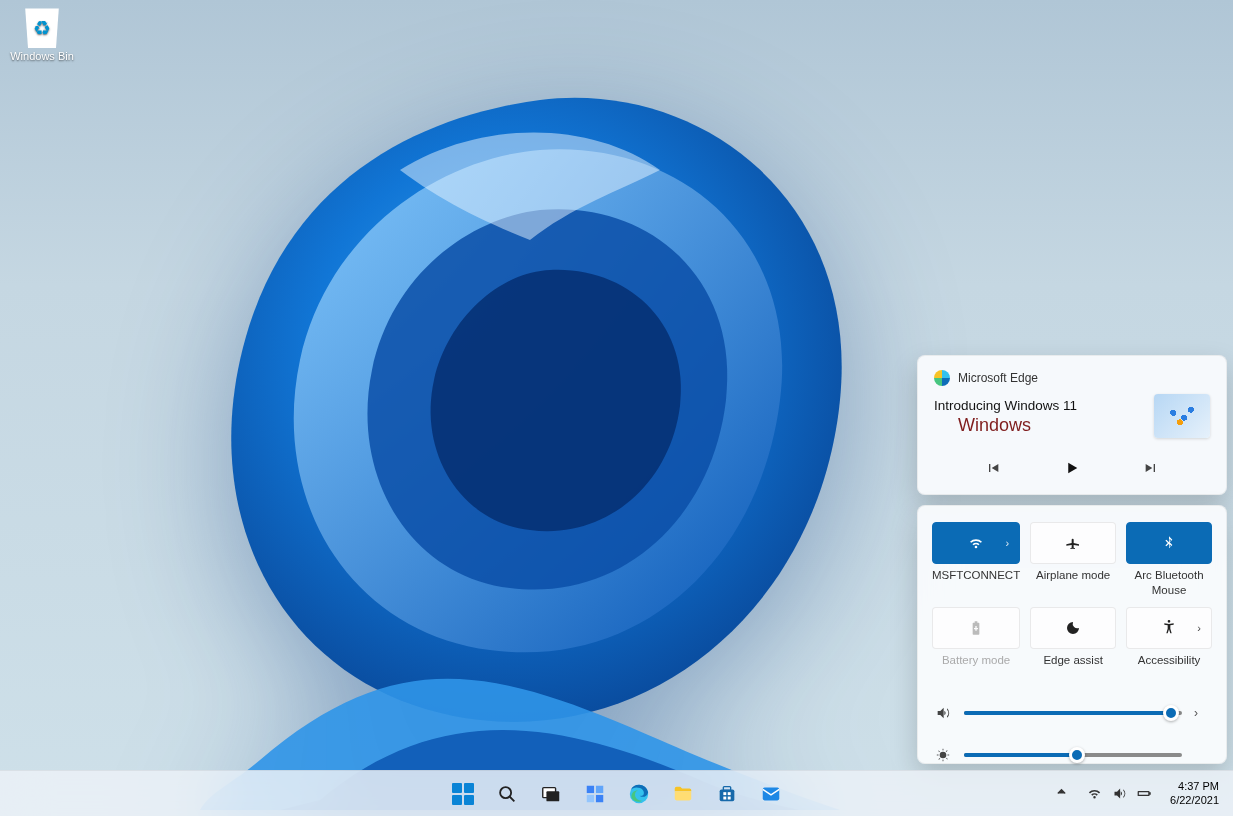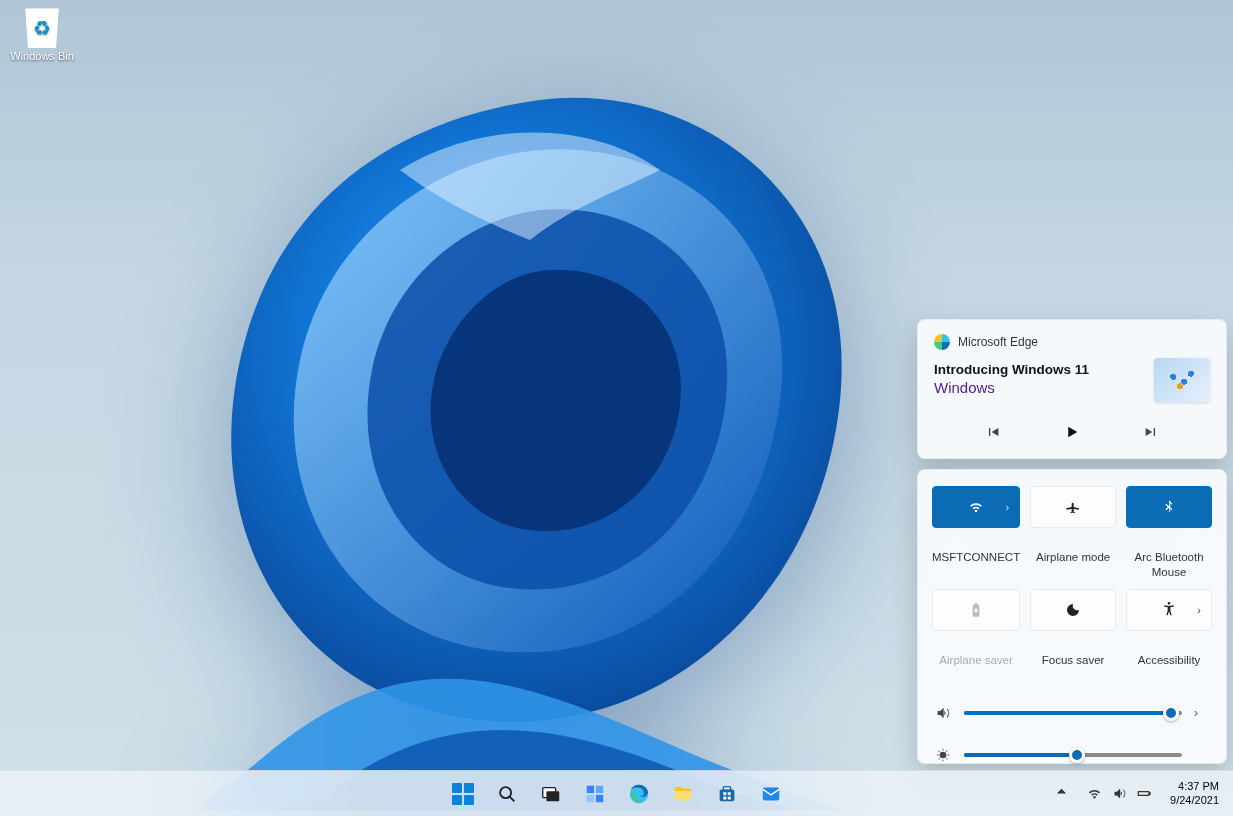--- a/index.html
+++ b/index.html
@@ -49,22 +49,22 @@
     box-shadow:0 12px 28px rgba(0,0,0,.18);
     backdrop-filter: blur(20px);
   }
   
   .media-card { padding:14px 16px 10px; }
   .media-app { display:flex; align-items:center; gap:8px; font-size:12px; color:#333; }
   .edge-ico { width:16px; height:16px; border-radius:50%;
     background: conic-gradient(#34c1ed 0 25%, #0e6eb8 25% 50%, #47c680 50% 75%, #f7c326 75% 100%);
     box-shadow: inset 0 0 0 3px #fff0;
   }
-  .media-title { margin-top:12px; font-size:13.5px; font-weight:700; color:#111;}
-  .media-sub { font-size:15px; color:#4c1d95; margin-top:2px;}
+  .media-title { margin-top:12px; font-size:13.5px; font-weight:400; color:#111;}
+  .media-sub { font-size:18px; color:#7f1d1d; margin-top:2px;margin-left:24px;}
   .media-row { display:flex; align-items:flex-start; justify-content:space-between; }
   .media-thumb {
     width:56px; height:44px; border-radius:4px; margin-top:8px;
     background: linear-gradient(135deg,#b7d7f4,#e6f1fb);
     position:relative; box-shadow:0 1px 3px rgba(0,0,0,.15);
   }
   .media-thumb::after{
     content:""; position:absolute; inset:6px;
     background:
       radial-gradient(circle at 30% 40%, #2a7de1 3px, transparent 3px),
@@ -85,21 +85,21 @@
   }
   .qs-tile { text-align:center; }
   .qs-btn {
     height:42px; border-radius:4px; display:flex; align-items:center; justify-content:center;
     gap:14px; font-size:14px; cursor:pointer; position:relative;
     background:#fdfdfe; border:1px solid rgba(0,0,0,.08); color:#222;
   }
   .qs-btn.active { background:#0b6bb5; color:#fff; border-color:#0b6bb5;}
   .qs-btn.disabled { color:#bbb; }
   .qs-btn .chev { position:absolute; right:10px; font-size:11px; opacity:.85;}
-  .qs-label { font-size:11.5px; color:#333; margin-top:22px; line-height:1.25; min-height:28px;}
+  .qs-label { font-size:11.5px; color:#333; margin-top:4px; line-height:1.25; min-height:28px;}
   .qs-btn.disabled + .qs-label { color:#aaa; }
   .qs-btn svg { width:16px; height:16px; fill:currentColor; }
 
   .slider-row { display:flex; align-items:center; gap:12px; margin-top:24px; padding:0 2px;}
   .slider-row .ico { width:18px; color:#444; display:flex; justify-content:center;}
   .slider-row .ico svg{ width:16px; height:16px; fill:currentColor;}
   .slider {
     flex:1; height:4px; border-radius:4px; position:relative; cursor:pointer;
     background:#8a8a8a;
   }
@@ -251,29 +251,29 @@
             </svg>
         </div>
         <div class="qs-label">Arc Bluetooth Mouse</div>
       </div>
       <div class="qs-tile">
         <div class="qs-btn disabled">
           <svg viewBox="0 0 24 24">
               <path d="M16 4h-2V2h-4v2H8a1 1 0 00-1 1v16a1 1 0 001 1h8a1 1 0 001-1V5a1 1 0 00-1-1zm-3 12h-2v-2H9v-2h2V9h2v3h2v2h-2z"></path>
             </svg>
         </div>
-        <div class="qs-label">Airplane saver</div>
+        <div class="qs-label">Battery mode</div>
       </div>
       <div class="qs-tile">
         <div class="qs-btn">
           <svg viewBox="0 0 24 24">
               <path d="M12 3a9 9 0 109 9 7 7 0 01-9-9z"></path>
             </svg>
         </div>
-        <div class="qs-label">Focus saver</div>
+        <div class="qs-label">Edge assist</div>
       </div>
       <div class="qs-tile">
         <div class="qs-btn">
           <svg viewBox="0 0 24 24">
               <path d="M12 4a2 2 0 110-4 2 2 0 010 4zm7 3l-5 1v5l2 7h-2l-2-6-2 6H8l2-7V8L5 7V5l7 1 7-1z"></path>
             </svg>
           <span class="chev">›</span>
         </div>
         <div class="qs-label">Accessibility</div>
       </div>
@@ -383,16 +383,16 @@
         </svg>
       <svg viewBox="0 0 24 24">
           <path d="M4 9v6h4l5 5V4L8 9H4zm12 3a4 4 0 00-2-3.5v7A4 4 0 0016 12zm2-7v2a7 7 0 010 10v2a9 9 0 000-14z"></path>
         </svg>
       <svg viewBox="0 0 24 24">
           <path d="M2 8h17a1 1 0 011 1v1h2v4h-2v1a1 1 0 01-1 1H2a1 1 0 01-1-1V9a1 1 0 011-1zm1 2v4h15v-4H3z"></path>
         </svg>
     </div>
     <div class="clock">
       <div>4:37 PM</div>
-      <div>9/24/2021</div>
+      <div>6/22/2021</div>
     </div>
   </div>
 </div>
 
 </body></html>

